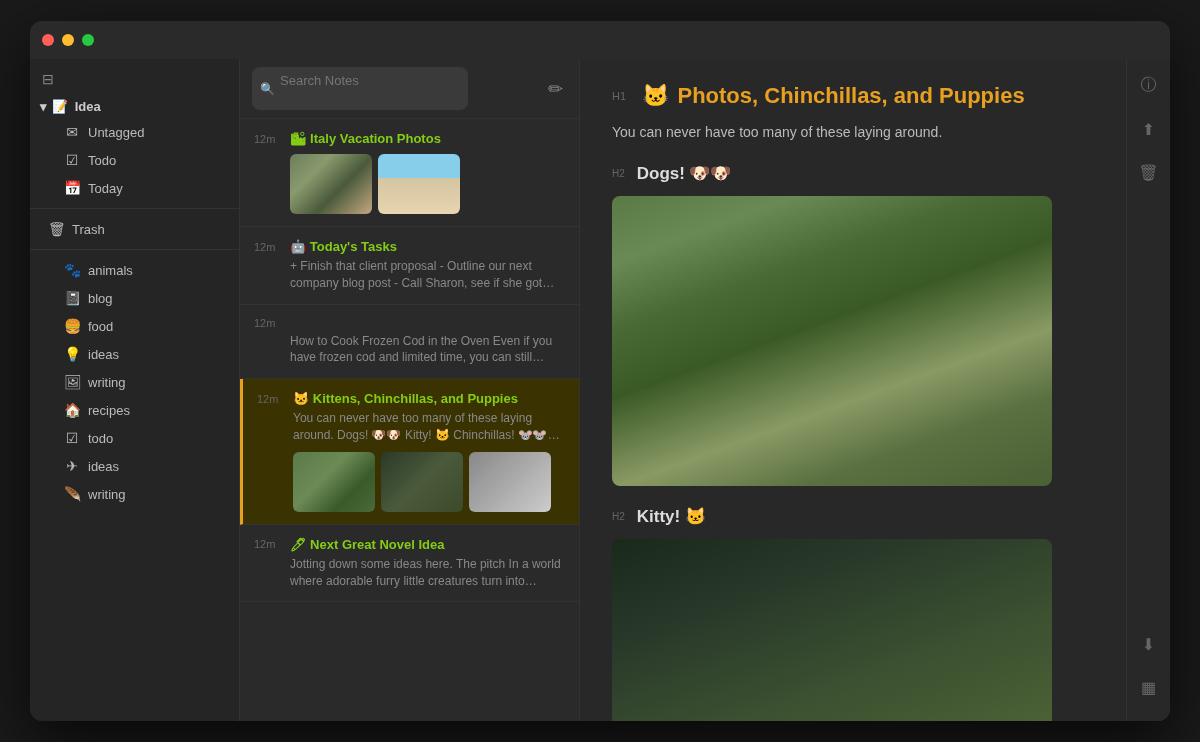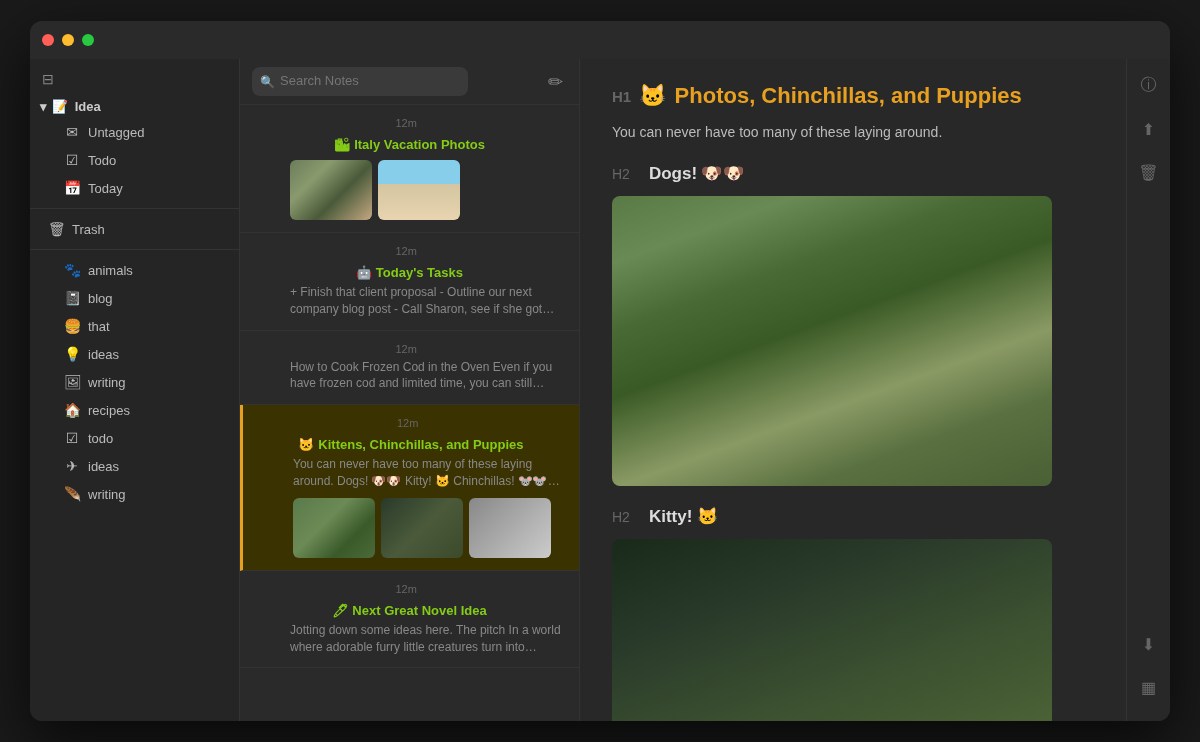--- a/index.html
+++ b/index.html
@@ -108,21 +108,21 @@
       padding: 8px 12px;
       gap: 8px;
       border-bottom: 1px solid #333;
       flex-shrink: 0;
     }
     .search-bar {
       flex: 1;
       background: #3a3a3a;
       border: none;
       border-radius: 8px;
-      padding: 6px 12px 8px 28px;
+      padding: 6px 12px 22px 28px;
       color: #ccc;
       font-size: 13px;
       outline: none;
     }
     .search-wrapper {
       position: relative;
       flex: 1;
     }
     .search-icon-inner {
       position: absolute;
@@ -150,21 +150,20 @@
       border-bottom: 1px solid #333;
       cursor: pointer;
       position: relative;
     }
     .note-item.active { background: #3a3200; }
     .note-item-header {
       display: flex;
       align-items: center;
       gap: 8px;
       margin-bottom: 4px;
-      flex-direction: column;
     }
     .note-time {
       font-size: 11px;
       color: #666;
       min-width: 28px;
     }
     .note-title {
       font-size: 13px;
       font-weight: 600;
       color: #84cc16;
@@ -227,45 +226,45 @@
     .note-view h1 {
       font-size: 22px;
       font-weight: 700;
       color: #e8a020;
       margin-bottom: 12px;
       display: flex;
       align-items: center;
       gap: 8px;
     }
     .note-view .h1-label {
-      font-size: 15px;
+      font-size: 11px;
       color: #666;
-      font-weight: 700;
-      margin-right: 0;
+      font-weight: 400;
+      margin-right: 8px;
     }
     .note-view p {
       font-size: 14px;
       color: #bbb;
       line-height: 1.6;
       margin-bottom: 20px;
     }
     .note-view h2 {
       font-size: 17px;
       font-weight: 700;
       color: #ddd;
       margin-bottom: 12px;
       display: flex;
       align-items: center;
       gap: 8px;
     }
     .note-view .h2-label {
-      font-size: 14px;
+      font-size: 10px;
       color: #666;
       font-weight: 500;
-      margin-right: 11px;
+      margin-right: 4px;
     }
     .note-image-full {
       width: 100%;
       max-width: 440px;
       height: 290px;
       border-radius: 8px;
       margin-bottom: 20px;
     }
     .img-dogs-full {
       background: linear-gradient(160deg, #4a6a3a 0%, #6a8a50 20%, #5a7a40 40%, #3a5a2a 60%, #8a9a70 80%, #6a8060 100%);
@@ -353,21 +352,21 @@
       <div class="sidebar-item">
         <span class="item-icon">🐾</span>
         <span class="item-label">animals</span>
       </div>
       <div class="sidebar-item">
         <span class="item-icon">📓</span>
         <span class="item-label">blog</span>
       </div>
       <div class="sidebar-item">
         <span class="item-icon">🍔</span>
-        <span class="item-label">that</span>
+        <span class="item-label">food</span>
       </div>
       <div class="sidebar-item">
         <span class="item-icon">💡</span>
         <span class="item-label">ideas</span>
       </div>
       <div class="sidebar-item">
         <span class="item-icon">🖼</span>
         <span class="item-label">writing</span>
       </div>
       <div class="sidebar-item">

